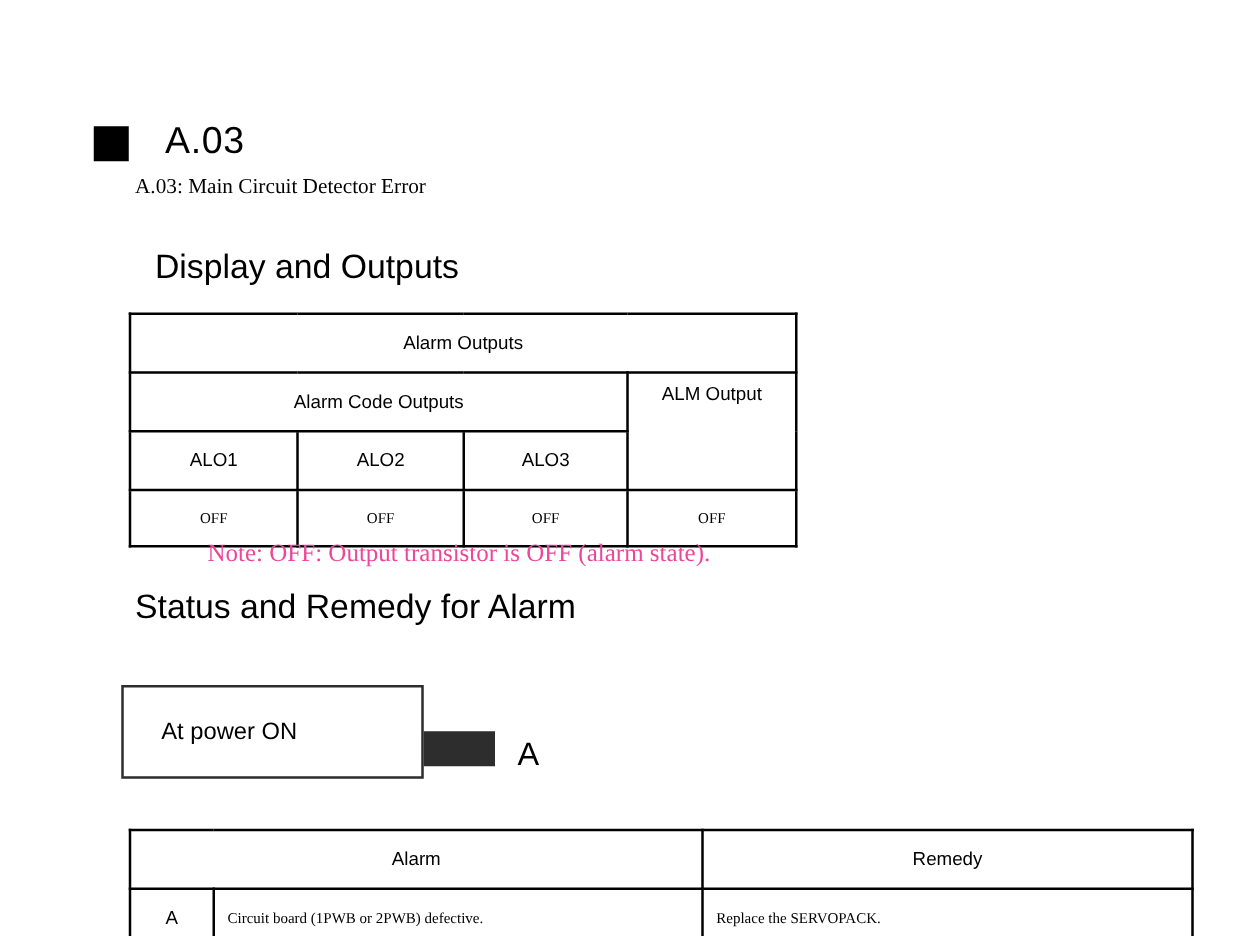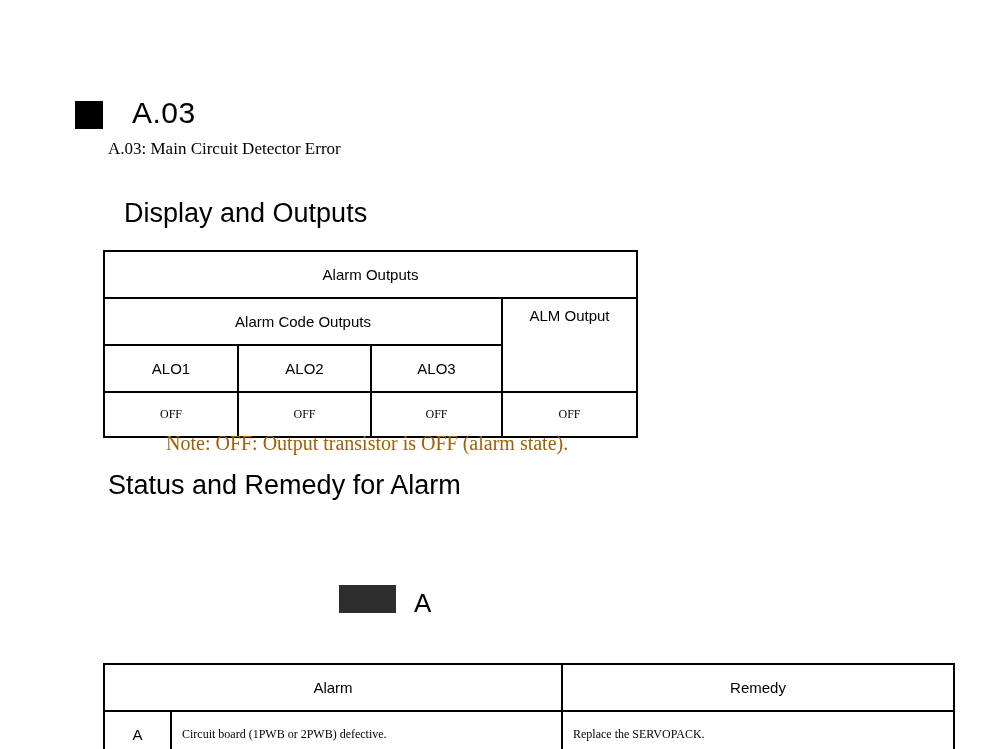--- a/index.html
+++ b/index.html
@@ -77,21 +77,21 @@
     vertical-align: top;
     padding-top: 8px;
   }
 
   .note-line {
     position: absolute;
     left: 124px;
     top: 390px;
     font-family: "Liberation Serif", serif;
     font-size: 20px;
-    color: #a16207;
+    color: #ec4899;
   }
 
   .cause-table { left: 75px; top: 635px; width: 850px; }
   .cause-table tr.hr { height: 34px; }
   .cause-table tr.dr { height: 36px; }
   .cause-table td.txt-left {
     text-align: left;
     padding-left: 10px;
   }
 
@@ -167,20 +167,23 @@
         <td class="serif-cell">OFF</td>
         <td class="serif-cell">OFF</td>
       </tr>
     </tbody>
   </table>
 
   <div class="note-line">Note: OFF: Output transistor is OFF (alarm state).</div>
 
   <div class="h2-title h2-status">Status and Remedy for Alarm</div>
 
+  <div class="flow-box">
+    <div class="flow-box-label">At power ON</div>
+  </div>
   <div class="flow-connector"></div>
   <div class="flow-label-a">A</div>
 
   <table class="cause-table">
     <colgroup>
       <col style="width:67px">
         <col style="width:391px">
         <col style="width:392px">
     </colgroup>
     <tbody>

